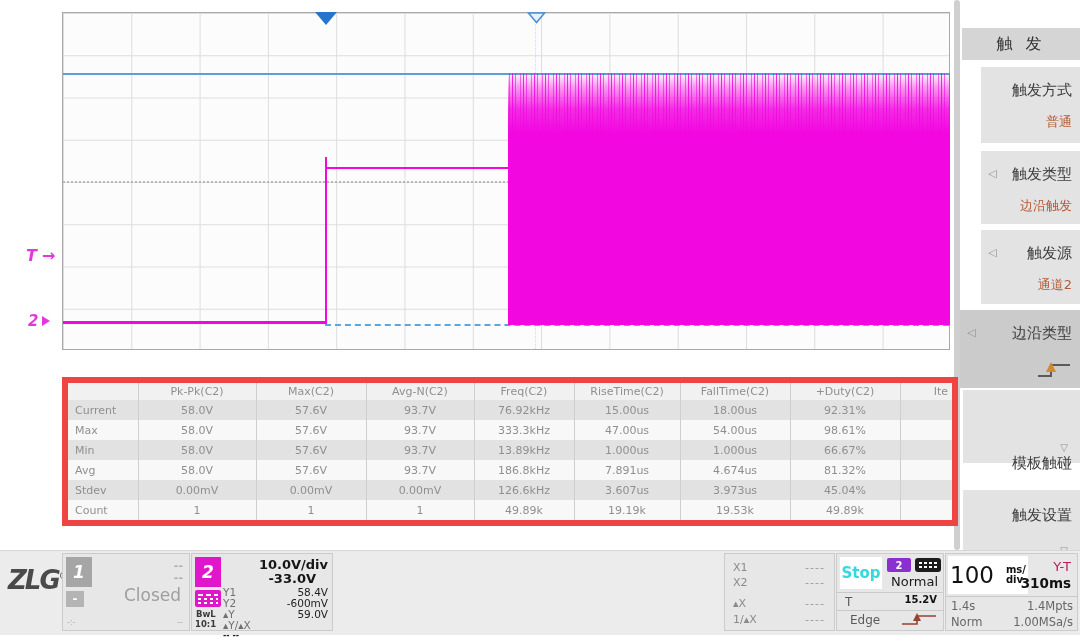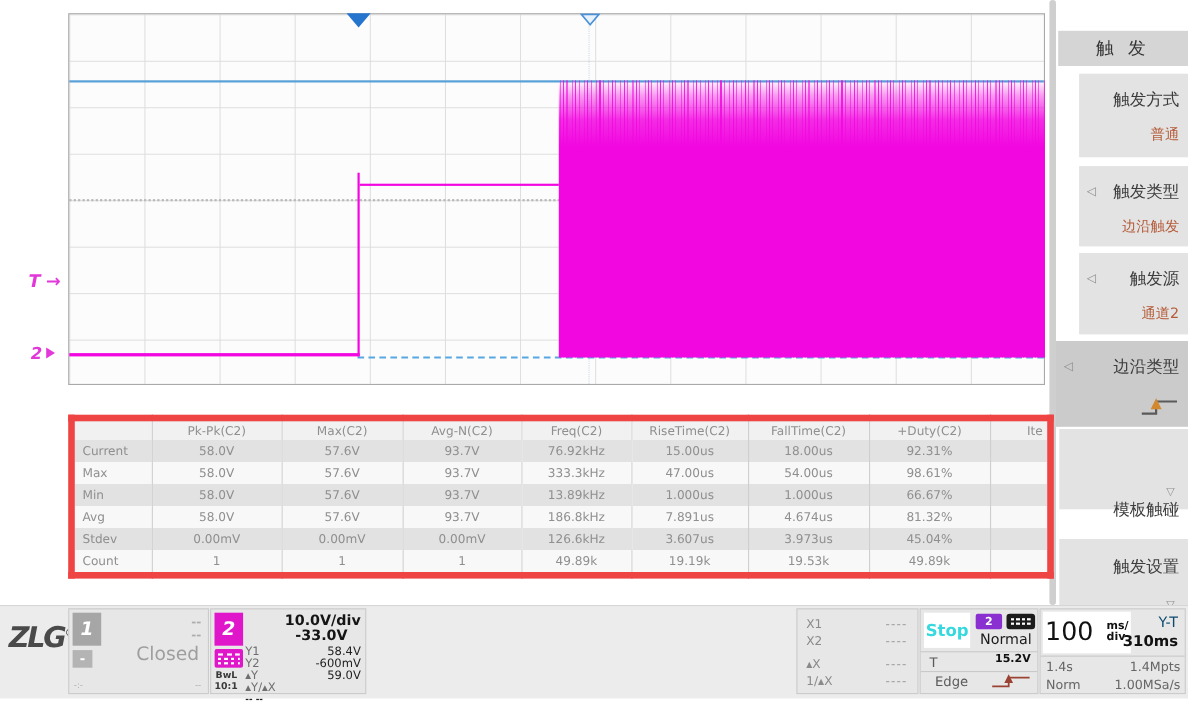--- a/index.html
+++ b/index.html
@@ -104,21 +104,21 @@
   #trg .normal{position:absolute;right:5px;top:20px;font-size:13px;color:#1a1a1a;}
   #trg .hr{position:absolute;left:0;width:100%;height:0;border-top:1px solid #c9c9c9;}
   #trg .lv-k{position:absolute;left:8px;top:41px;font-size:12px;color:#5a5a5a;}
   #trg .lv-v{position:absolute;right:6px;top:40px;font-size:10px;font-weight:bold;color:#111;}
   #trg .ed-k{position:absolute;left:13px;top:59px;font-size:12px;color:#5a5a5a;}
   #trg .ed-i{position:absolute;right:5px;top:58px;}
   #tb .tbox{position:absolute;left:2px;top:2px;width:80px;height:38px;background:#fff;
      display:flex;align-items:center;justify-content:center;gap:12px;}
   #tb .tbox .n{font-size:23px;color:#111;}
   #tb .tbox .u{font-size:10px;font-weight:bold;color:#111;line-height:10px;}
-  #tb .yt{position:absolute;right:6px;top:5px;font-size:13px;color:#0c4a6e;}
+  #tb .yt{position:absolute;right:6px;top:5px;font-size:13px;color:#be185d;}
   #tb .delay{position:absolute;right:6px;top:21px;font-size:13.5px;font-weight:bold;color:#111;}
   #tb .hr{position:absolute;left:0;top:42px;width:100%;border-top:1px solid #c9c9c9;}
   #tb .kv{font-size:11.5px;color:#666;}
 </style>
 </head>
 <body>
 
 <div class="screen">
 
   <div class="abs" id="plot">

